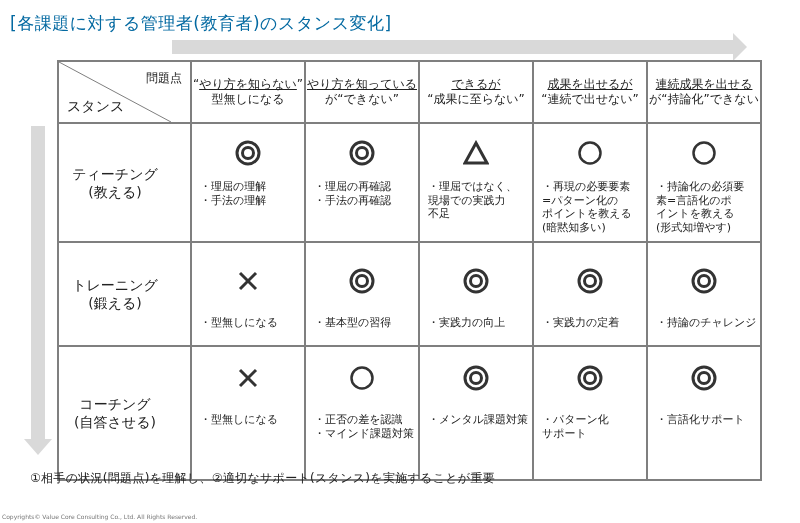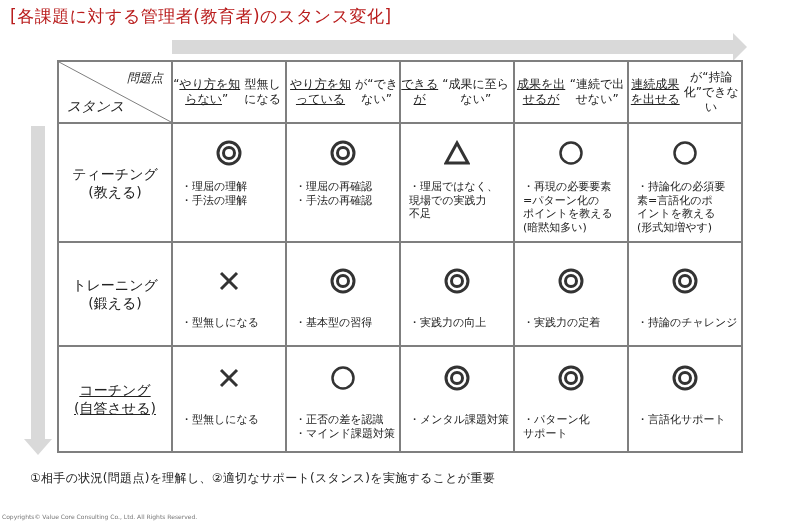--- a/index.html
+++ b/index.html
@@ -1,40 +1,40 @@
 <!DOCTYPE html>
 <html><head>
   <meta charset="utf-8">
   <style>
     html, body { margin: 0; padding: 0; background: #ffffff; }
     body { width: 800px; height: 523px; position: relative; overflow: hidden;
            font-family: "DejaVu Sans", "Liberation Sans", sans-serif; color: #222; }
-    .title { position: absolute; left: 10px; top: 5px; font-size: 17px; color: #b91c1c; letter-spacing: 0.5px; white-space: nowrap; }
+    .title { position: absolute; left: 10px; top: 12px; font-size: 17px; color: #0369a1; letter-spacing: 0.5px; white-space: nowrap; }
     .arrow-h { position: absolute; left: 172px; top: 40px; width: 562px; height: 14px; background: #d9d9d9; }
     .arrow-h-head { position: absolute; left: 733px; top: 33px; width: 0; height: 0;
       border-top: 14px solid transparent; border-bottom: 14px solid transparent; border-left: 14px solid #d9d9d9; }
     .arrow-v { position: absolute; left: 31px; top: 126px; width: 14px; height: 313px; background: #d9d9d9; }
     .arrow-v-head { position: absolute; left: 24px; top: 439px; width: 0; height: 0;
       border-left: 14px solid transparent; border-right: 14px solid transparent; border-top: 16px solid #d9d9d9; }
     table.grid { position: absolute; left: 57px; top: 60px; border-collapse: collapse; table-layout: fixed; }
     table.grid td { border: 2px solid #7f7f7f; padding: 0; vertical-align: top; position: relative; }
-    .corner { width: 112px; height: 60px; position: relative; font-style: italic; }
+    .corner { width: 131px; height: 60px; position: relative; }
     .corner svg { position: absolute; left: 0; top: 0; }
     .corner .problem { position: absolute; right: 8px; top: 8px; font-size: 12px; }
     .corner .stance { position: absolute; left: 8px; bottom: 6px; font-size: 14px; }
-    .col-head { width: 112px; height: 60px; text-align: center; font-size: 12px; line-height: 15px; display: flex; align-items: center; justify-content: center; }
+    .col-head { width: 112px; height: 60px; text-align: center; font-size: 12px; line-height: 15px; display: flex; align-items: center; justify-content: center; flex-direction: column; }
     .col-head u { text-decoration: underline; }
     .row-head { width: 112px; display: flex; flex-direction: column; align-items: center; justify-content: center; text-align: center; font-size: 14px; line-height: 18px; }
     .cell { width: 112px; position: relative; }
     .sym { position: absolute; left: 0; right: 0; text-align: center; height: 26px; }
     .sym svg { display: inline-block; }
     .desc { position: absolute; left: 8px; right: 2px; font-size: 11px; line-height: 13.5px; white-space: pre-line; }
     .r1 { height: 117px; }
     .r2 { height: 102px; }
-    .r3 { height: 104px; text-decoration: underline; }
+    .r3 { height: 132px; }
     .footer-msg { position: absolute; left: 30px; top: 470px; font-size: 12px; color: #222; white-space: nowrap; letter-spacing: 0.3px; }
     .copyright { position: absolute; left: 2px; top: 513px; font-size: 6px; color: #777; white-space: nowrap; }
   </style>
 </head>
 <body>
 
 <div class="title">[各課題に対する管理者(教育者)のスタンス変化]</div>
 
 <div class="arrow-h"></div>
 <div class="arrow-h-head"></div>

